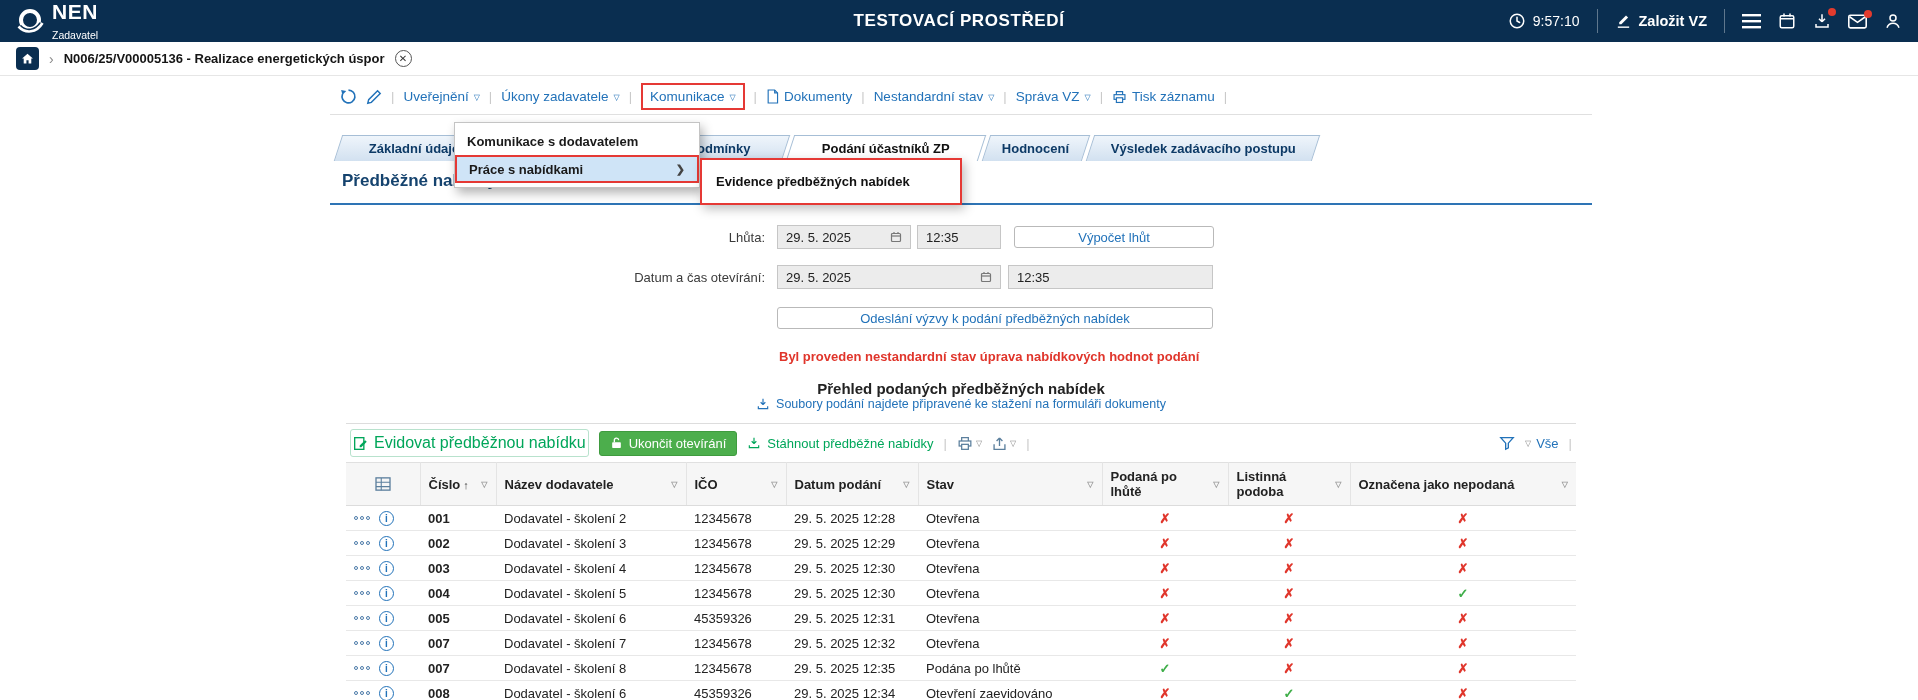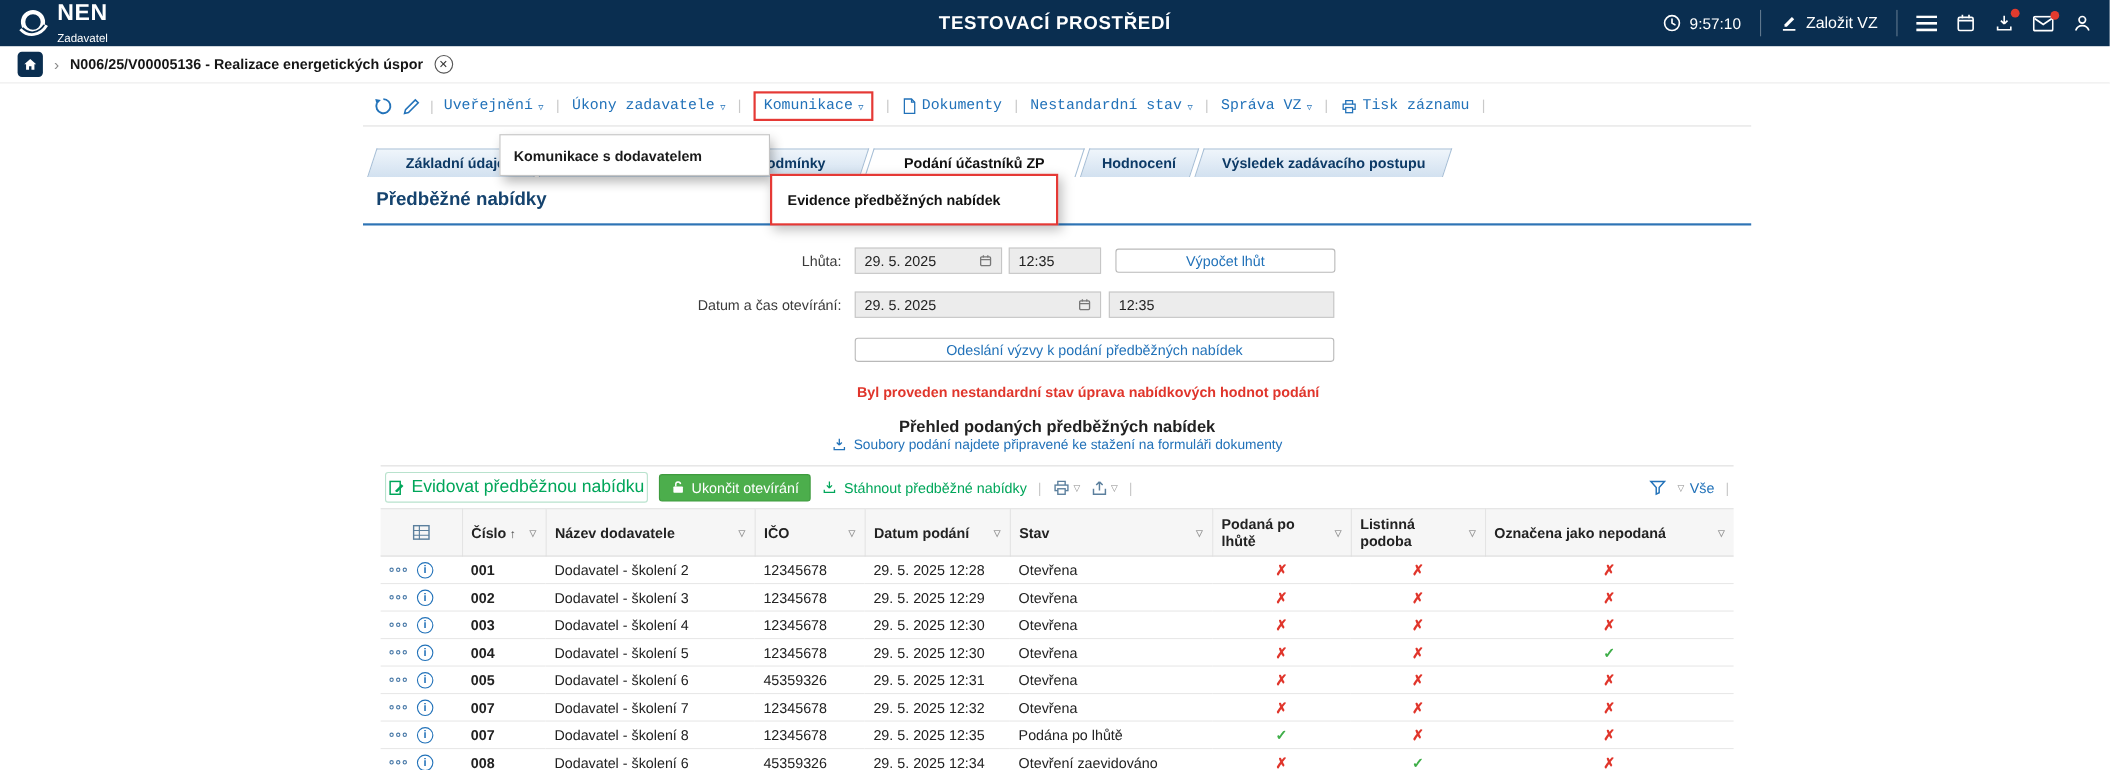--- a/index.html
+++ b/index.html
@@ -10,21 +10,21 @@
   .topbar { height:42px; background:#0a2e50; color:#fff; display:flex; align-items:center;
             padding:0 16px; position:relative; }
   .brand { display:flex; align-items:center; gap:8px; }
   .brand-text { display:flex; flex-direction:column; line-height:1; }
   .brand-title { font-size:21px; font-weight:bold; letter-spacing:.5px; }
   .brand-sub { font-size:10.5px; margin-top:8px; }
   .env-title { position:absolute; left:0; right:0; text-align:center; font-weight:bold;
                font-size:17px; letter-spacing:.6px; pointer-events:none; }
   .topbar-right { margin-left:auto; display:flex; align-items:center; gap:17px; z-index:2; }
   .tb-item { display:flex; align-items:center; gap:7px; font-size:14px; cursor:pointer; }
-  .tb-item.zalozit { font-weight:normal; font-size:14.5px; }
+  .tb-item.zalozit { font-weight:bold; font-size:14.5px; }
   .tb-sep { width:1px; height:24px; background:rgba(255,255,255,.35); }
   .tb-ic { position:relative; display:flex; align-items:center; cursor:pointer; }
   .badge-dot { position:absolute; top:-4px; right:-5px; width:8px; height:8px;
                border-radius:50%; background:#e23b2e; }
 
   
   .breadcrumb { height:34px; background:#fff; border-bottom:1px solid #e6e6e6;
                 display:flex; align-items:center; gap:10px; padding:0 16px; }
   .home-btn { width:23px; height:23px; background:#0a2e50; border-radius:4px;
               display:flex; align-items:center; justify-content:center; cursor:pointer; }
@@ -35,21 +35,21 @@
                  color:#333; cursor:pointer; }
 
   
   .page-body { position:relative; width:1918px; height:624px; background:#fff; }
   .content { margin-left:330px; width:1262px; }
 
   
   .menubar { display:flex; align-items:center; gap:9px; padding:12px 10px 9px 10px;
              border-bottom:1px solid #e0e0e0; }
   .mi-icon { display:flex; align-items:center; cursor:pointer; }
-  .menu-items { display:flex; align-items:center; gap:9px;font-family:Liberation Mono, monospace; }
+  .menu-items { display:flex; align-items:center; gap:9px; }
   .menu-item { color:#2272b9; font-size:13.5px; display:flex; align-items:center; gap:5px;
                cursor:pointer; white-space:nowrap; }
   .menu-item .caret { font-size:8px; margin-top:2px; }
   .menu-item.highlight { border:2px solid #e53935; padding:4px 7px; margin:-6px 0; }
   .menu-sep { color:#c9c9c9; font-size:13px; }
 
   
   .tabs { display:flex; margin-top:20px; padding-left:8px; height:26px; }
   .tab { height:26px; display:flex; align-items:center; justify-content:center;
          transform:skewX(-18deg); border:1px solid #a6bed6; border-bottom:none;
@@ -662,17 +662,21 @@
             </tr>
           </tbody>
       </table>
     </div>
   </div>
 
   <div class="ctx-menu" id="ctx-menu">
       <div class="ctx-item">
         <span>Komunikace s dodavatelem</span>
       </div>
+      <div class="ctx-item selected">
+        <span>Práce s nabídkami</span>
+        <span class="ctx-arrow">❯</span>
+      </div>
     </div>
   <div class="ctx-submenu" id="ctx-submenu">
       <div class="ctx-sub-item">Evidence předběžných nabídek</div>
     </div>
 </div>
 
 </body></html>

